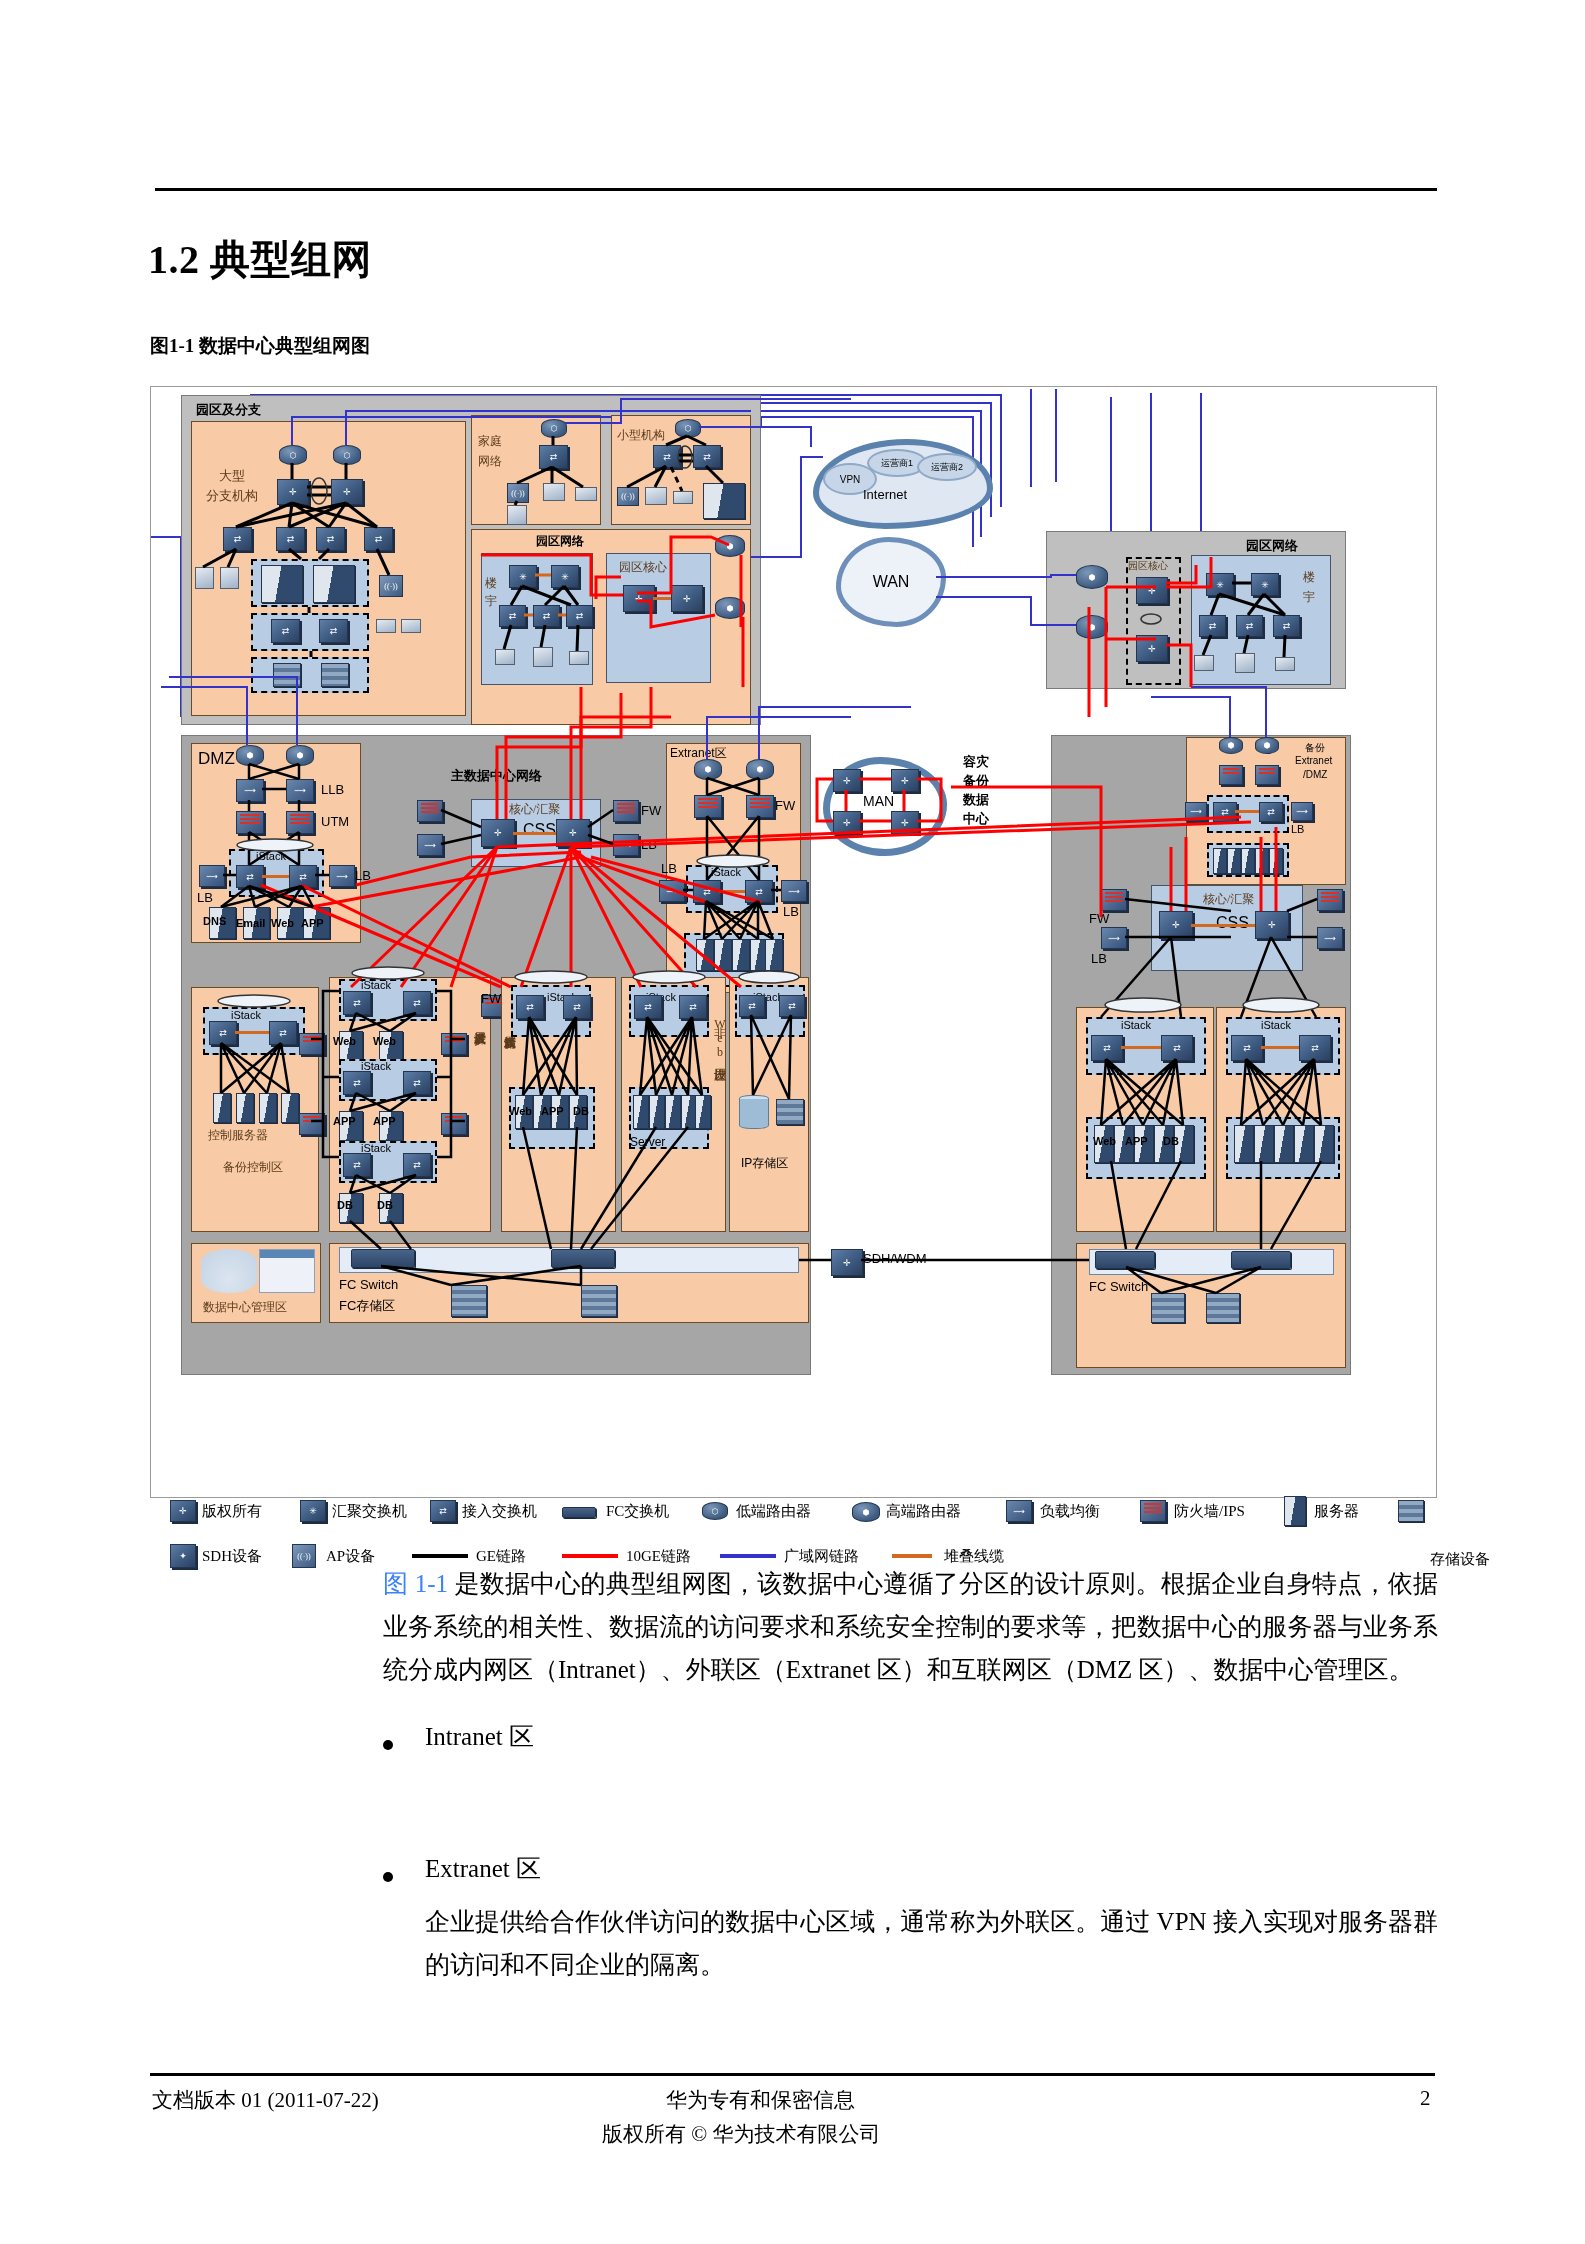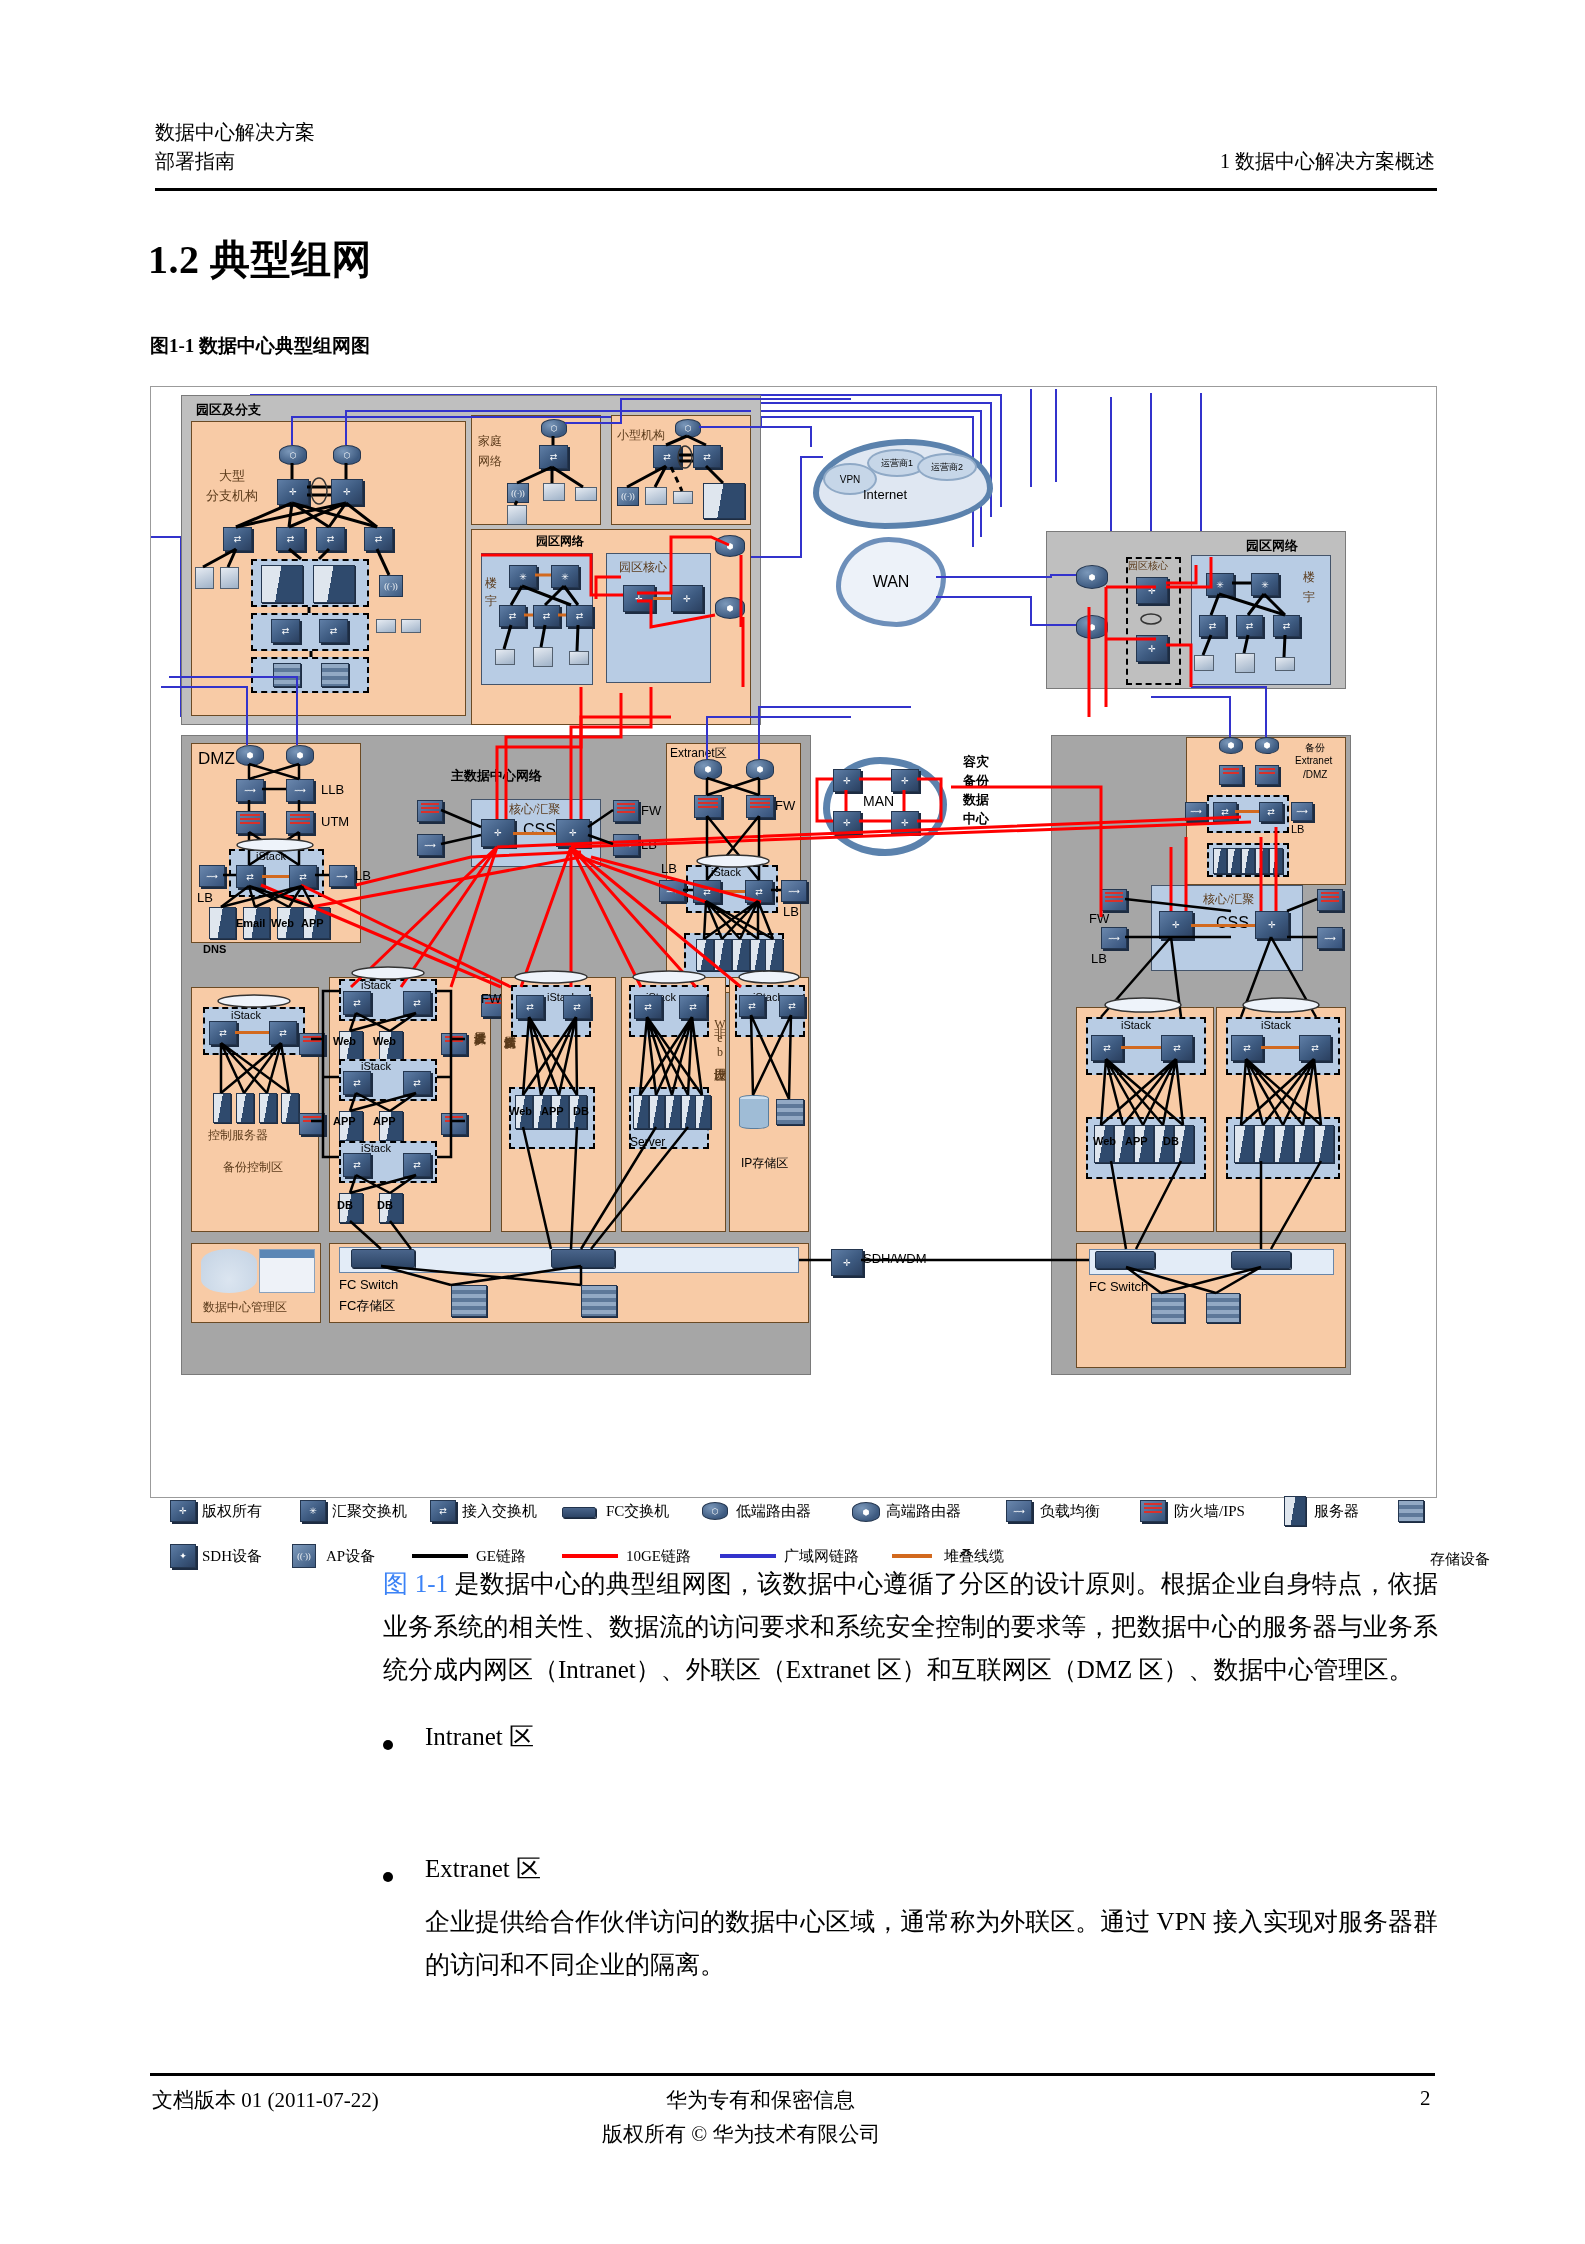--- a/index.html
+++ b/index.html
@@ -72,27 +72,20 @@
 
   
   .ft-rule{position:absolute;left:150px;top:2073px;width:1285px;height:3px;background:#000;}
   .ft{position:absolute;font-size:21px;}
 </style>
 </head>
 <body>
 
 <div class="page">
 
-  <div class="hdr">
-    <div class="hdr-left">
-      <div>数据中心解决方案</div>
-      <div>部署指南</div>
-    </div>
-    <div class="hdr-right">1  数据中心解决方案概述</div>
-  </div>
   <div class="hdr-rule"></div>
 
   <div class="h2">1.2 典型组网</div>
   <div class="figcap">图1-1 数据中心典型组网图</div>
 
   <div class="fig">
 
     <svg class="ov" width="1285" height="1110">
 
       <g stroke="#3333cc" stroke-width="2" fill="none">
@@ -237,21 +230,21 @@
     <div class="dev sw" style="left:138px;top:478px;width:26px;height:21px;">⇄</div>
     <div class="lnkO" style="left:111px;top:488px;width:27px;height:3px;"></div>
     <div class="dev lb" style="left:48px;top:478px;width:24px;height:20px;">⟿</div>
     <div class="dev lb" style="left:178px;top:478px;width:24px;height:20px;">⟿</div>
     <div class="lbl" style="left:204px;top:481px;font-size:13px;">LB</div>
     <div class="lbl" style="left:46px;top:503px;font-size:13px;">LB</div>
     <div class="dev srv" style="left:58px;top:520px;width:25px;height:30px;"></div>
     <div class="dev srv" style="left:92px;top:520px;width:25px;height:30px;"></div>
     <div class="dev srv" style="left:126px;top:520px;width:25px;height:30px;"></div>
     <div class="dev srv" style="left:152px;top:520px;width:25px;height:30px;"></div>
-    <div class="lblb" style="left:52px;top:528px;font-size:11px;margin-top:28px;">DNS</div>
+    <div class="lblb" style="left:52px;top:528px;font-size:11px;">DNS</div>
     <div class="lblb" style="left:85px;top:530px;font-size:11px;">Email</div>
     <div class="lblb" style="left:120px;top:530px;font-size:11px;">Web</div>
     <div class="lblb" style="left:150px;top:530px;font-size:11px;">APP</div>
 
     <div class="bx blue" style="left:320px;top:412px;width:130px;height:68px;"></div>
     <div class="lblc" style="left:358px;top:414px;font-size:12px;">核心/汇聚</div>
     <div class="lbl" style="left:372px;top:434px;font-size:16px;">CSS</div>
     <div class="dev sw" style="left:330px;top:432px;width:32px;height:26px;">✛</div>
     <div class="dev sw" style="left:405px;top:432px;width:32px;height:26px;">✛</div>
     <div class="lnkO" style="left:362px;top:445px;width:43px;height:3px;"></div>

